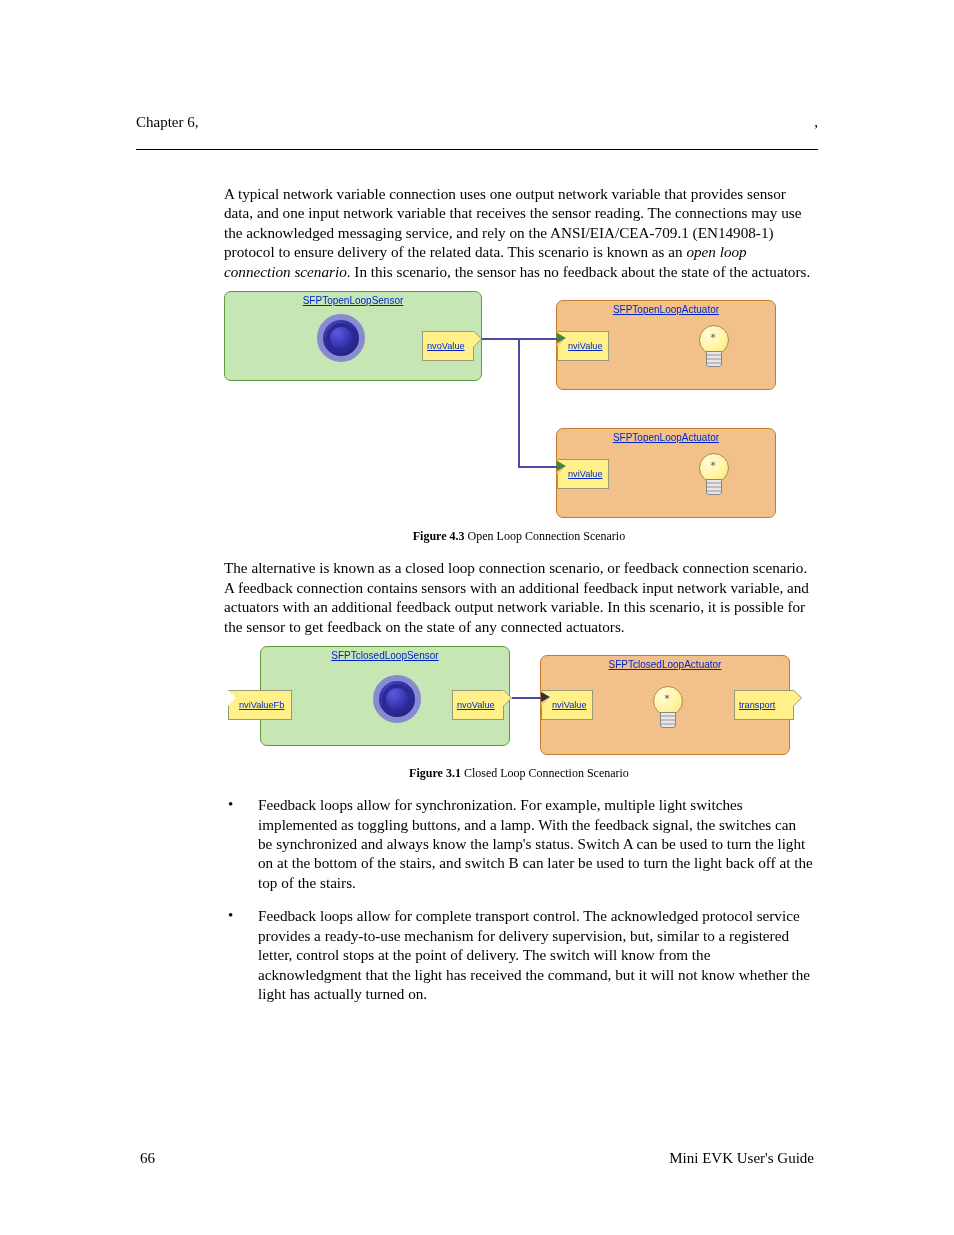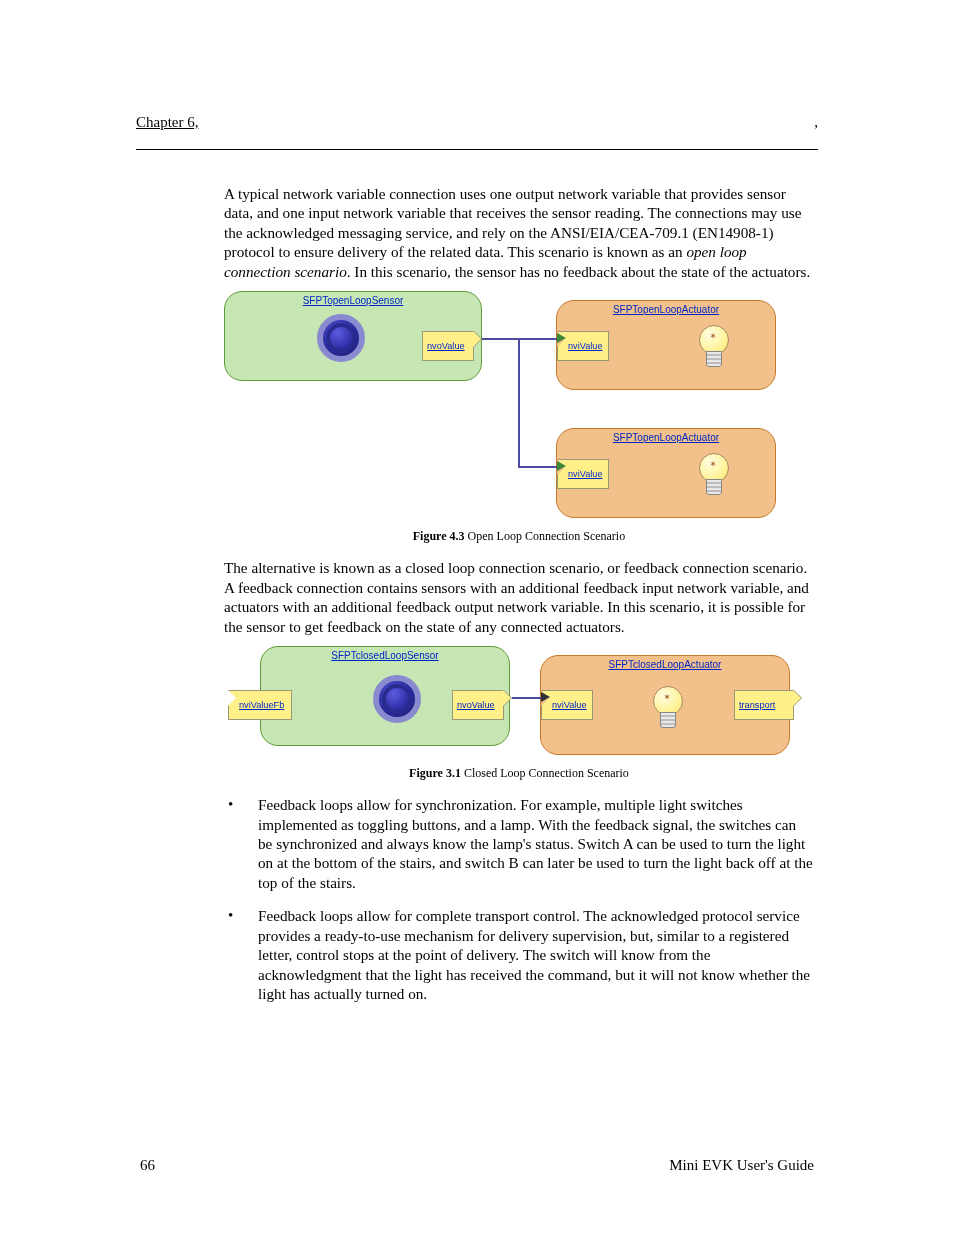--- a/index.html
+++ b/index.html
@@ -19,21 +19,20 @@
   .header {
     font-family: Georgia, "Times New Roman", serif;
     font-size: 15px;
     display: flex;
     justify-content: space-between;
     margin-bottom: 28px;
     padding-bottom: 18px;
     border-bottom: 1px solid #000;
     margin-left: -4px;
     margin-right: -4px;
-    text-decoration: underline;
   }
   .body-text {
     margin-left: 84px;
     font-size: 15.2px;
     line-height: 1.28;
     margin-top: 34px;
   }
   .para {
     margin-bottom: 10px;
   }
@@ -62,37 +61,37 @@
     width: 30px;
     flex: 0 0 30px;
     font-size: 15px;
     padding-left: 4px;
   }
   .bullet-text {
     flex: 1;
   }
   .footer {
     position: absolute;
-    bottom: 61px;
+    bottom: 68px;
     left: 140px;
     right: 140px;
     font-size: 15px;
     display: flex;
     justify-content: space-between;
   }
 
   
   .diagram {
     position: relative;
     background: #fff;
   }
   .block {
     position: absolute;
     border: 1px solid #5a8a3a;
-    border-radius: 18px;
+    border-radius: 7px;
     box-sizing: border-box;
   }
   .block.green { background: #c6e6b3; border-color: #5e9a3a; }
   .block.orange { background: #f2c08a; border-color: #c77a2a; margin-top: 9px; }
   .block-title {
     font-family: Arial, Helvetica, sans-serif;
     font-size: 10px;
     color: #0026c8;
     text-align: center;
     padding-top: 3px;

